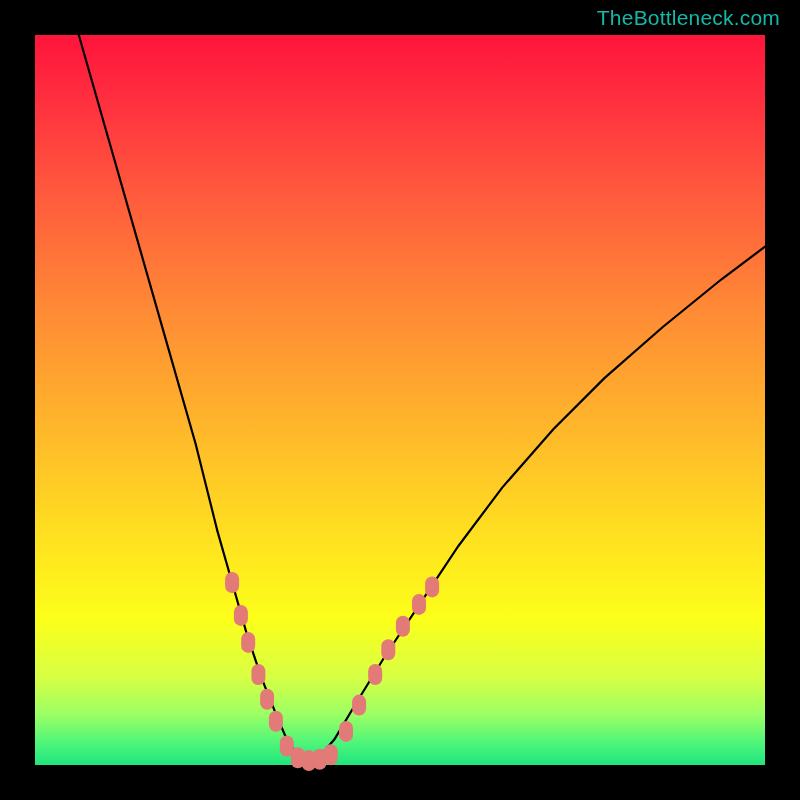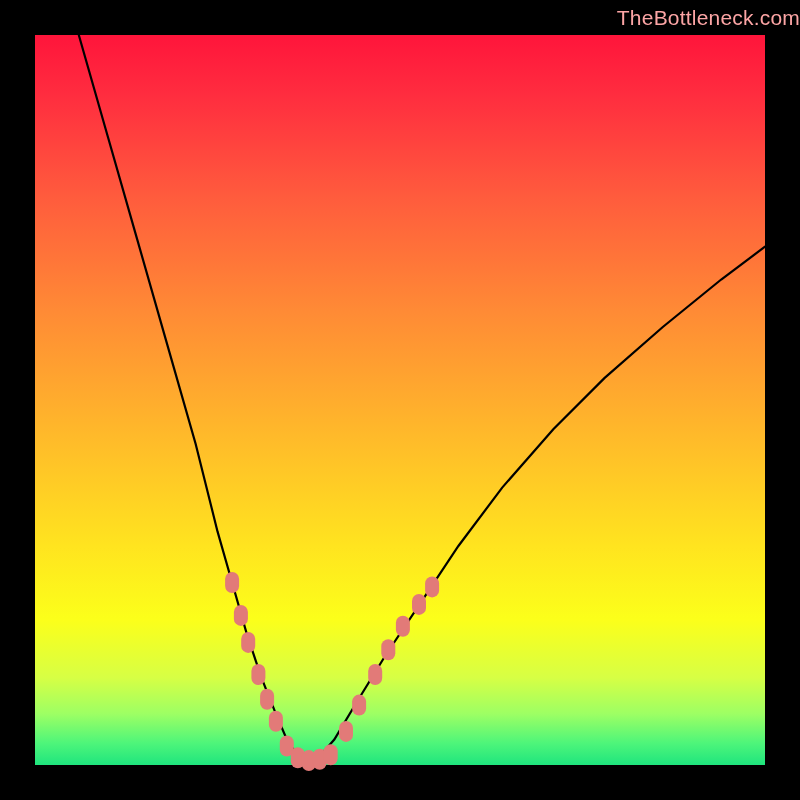--- a/index.html
+++ b/index.html
@@ -45,22 +45,22 @@
     position: absolute;
     left: 35px;
     top: 35px;
     width: 730px;
     height: 730px;
     overflow: visible;
   }
   .watermark {
     position: absolute;
     top: 6px;
-    right: 0;
-    color: #fca5a5;
+    right: 20px;
+    color: #14b8a6;
     font-size: 21px;
     font-weight: 400;
     letter-spacing: 0.2px;
     user-select: none;
   }
 </style>
 </head>
 <body>
 
 <div class="frame">

